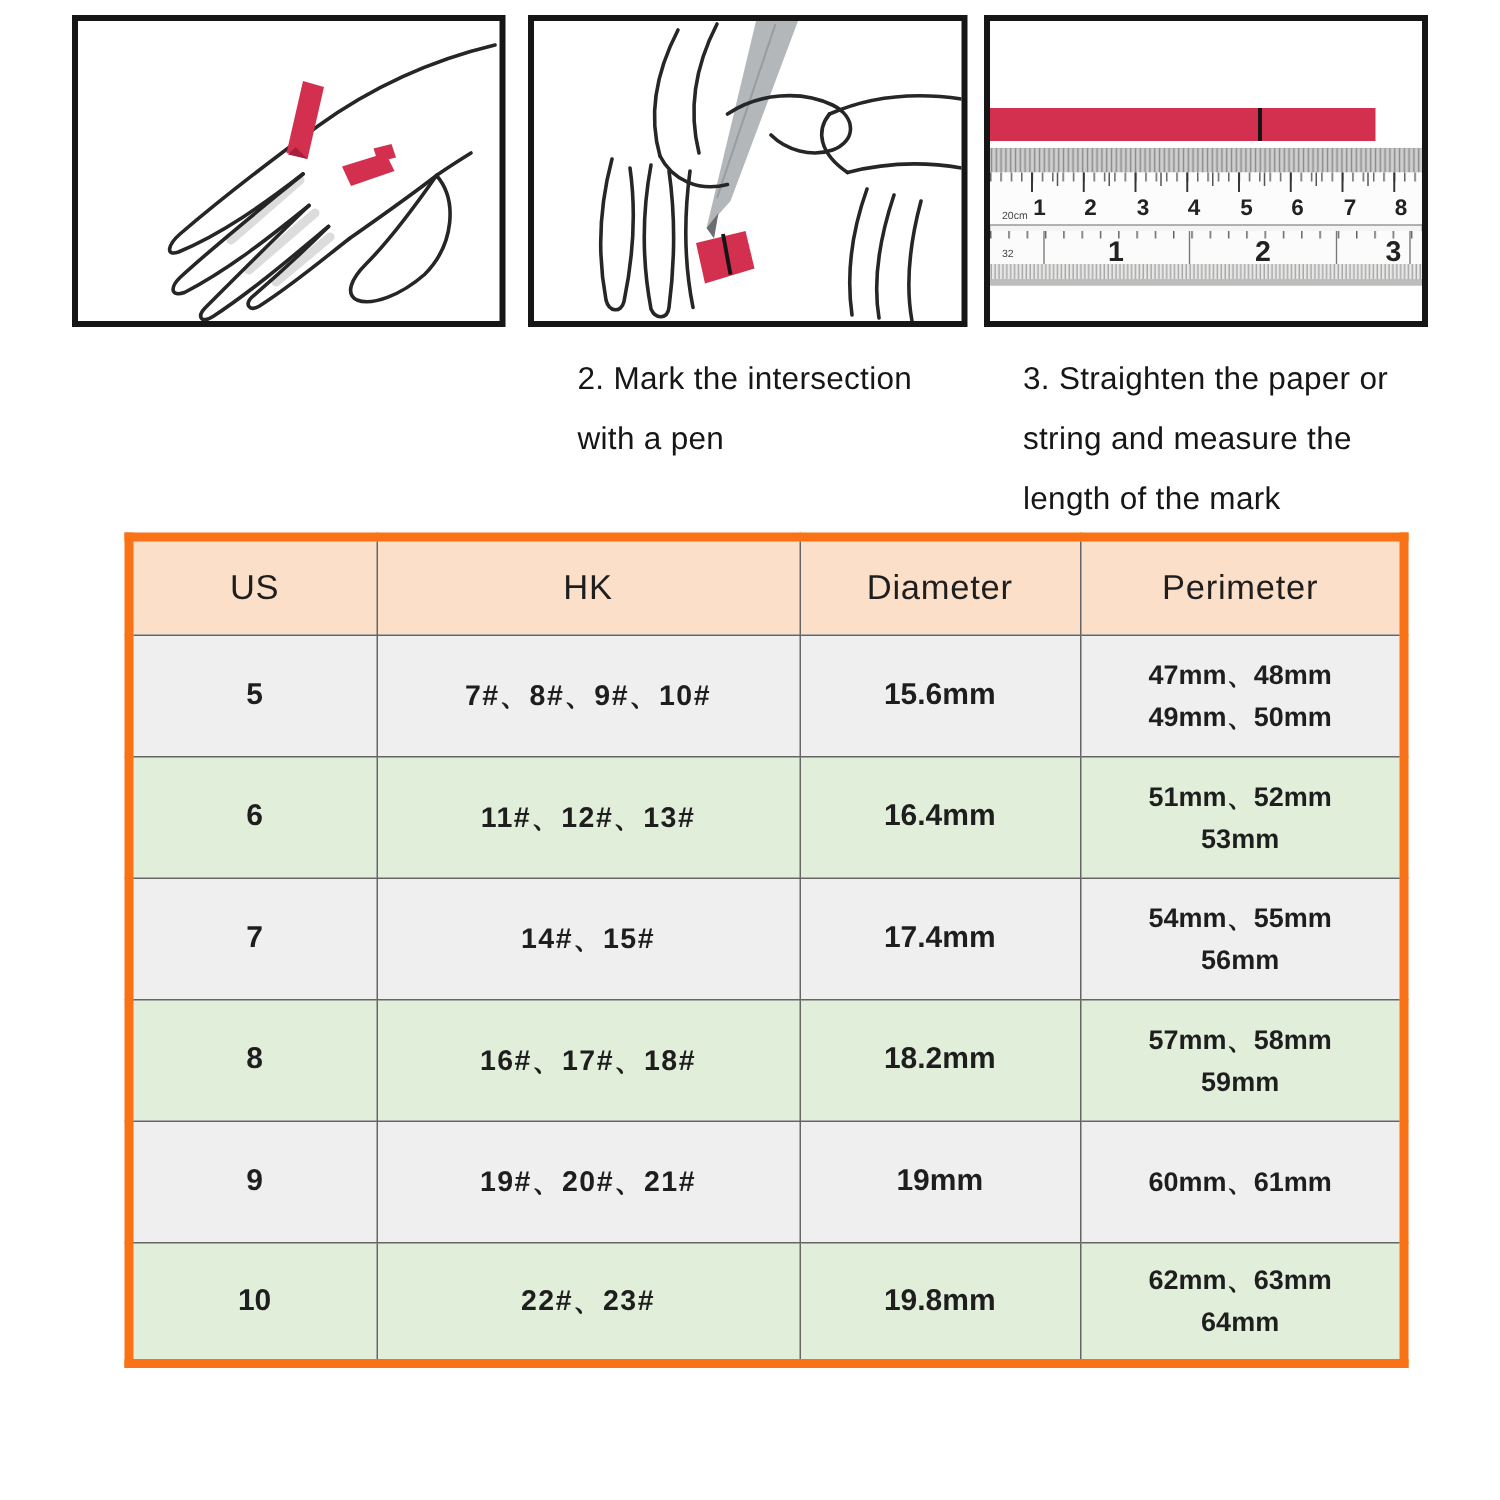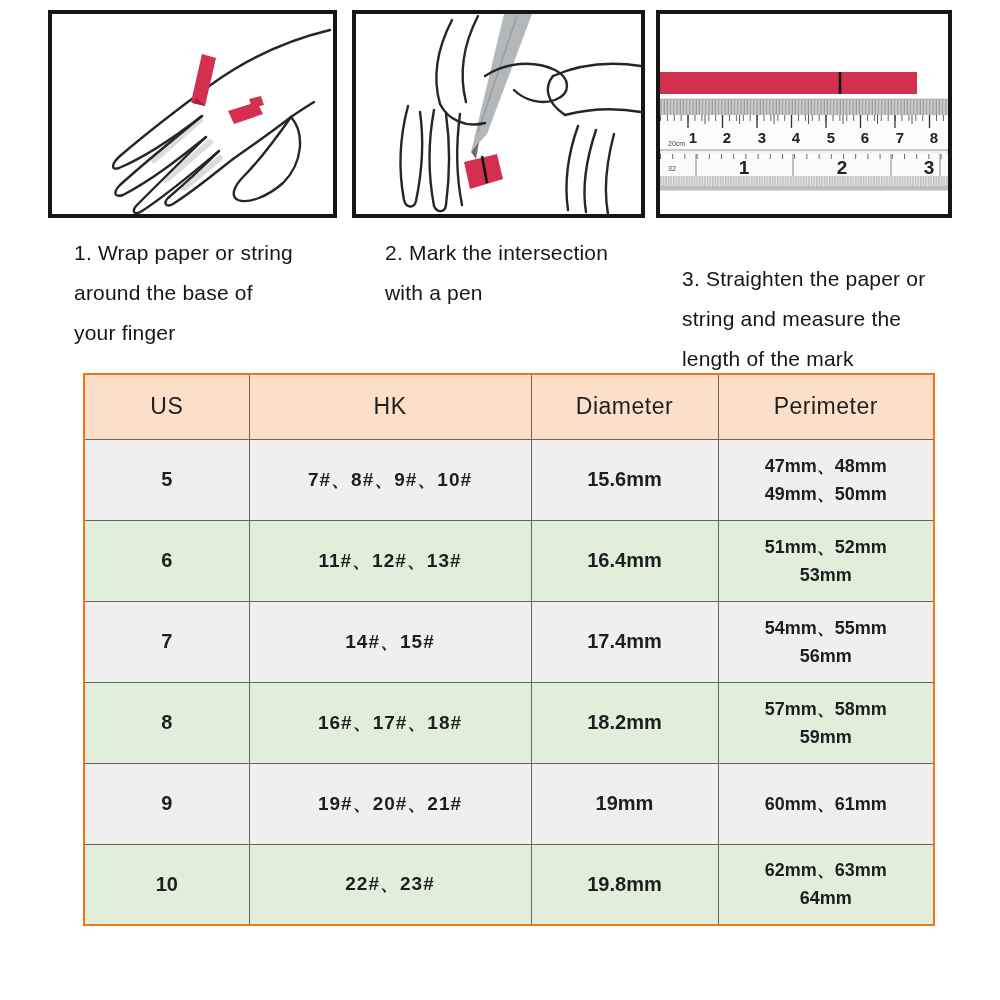--- a/index.html
+++ b/index.html
@@ -11,25 +11,25 @@
   #panel-1{left:48px;width:289px;}
   #panel-2{left:352px;width:293px;}
   #panel-3{left:656px;width:296px;}
   .panel svg{display:block;width:100%;height:100%;}
 
   
   .caption{position:absolute;top:233px;font-size:21px;line-height:40px;color:#161616;
            white-space:pre-line;letter-spacing:.2px;}
   #caption-1{left:74px;}
   #caption-2{left:385px;}
-  #caption-3{left:682px;margin-top:26px;}
+  #caption-3{left:682px;}
 
   
-  #size-table{position:absolute;left:83px;top:373px;width:850px;border-collapse:collapse;
-              table-layout:fixed;border:2px solid #f97316;}
+  #size-table{position:absolute;left:83px;top:355px;width:850px;border-collapse:collapse;
+              table-layout:fixed;border:6px solid #f97316;}
   #size-table th,#size-table td{border:1.5px solid #656565;text-align:center;vertical-align:middle;padding:0;}
   #size-table thead tr{height:65px;background:#fbdfc9;}
   #size-table tbody tr{height:81px;}
   tr.row-gray{background:#efeff0;}
   tr.row-green{background:#e1eeda;}
   #size-table th{font-size:23px;font-weight:400;color:#1e1e1e;letter-spacing:.5px;}
   td.us-cell{font-size:20px;font-weight:700;}
   td.hk-cell{font-size:19px;font-weight:700;letter-spacing:1px;margin-left:36px;}
   td.dia-cell{font-size:20px;font-weight:700;}
   td.per-cell{font-size:18px;font-weight:700;line-height:28px;white-space:pre-line;}
@@ -179,23 +179,20 @@
           <text x="269" y="160">3</text>
         </g>
         <text x="8" y="157" font-size="7" fill="#444">32</text>
 
         <rect x="0" y="162" width="288" height="10" fill="url(#p-fine)"></rect>
         <rect x="0" y="172" width="288" height="4" fill="#bdbdbd"></rect>
       </g>
     </svg>
   </div>
 
-  <div class="caption" id="caption-1">1. Wrap paper or string
-around the base of
-your finger</div>
   <div class="caption" id="caption-2">2. Mark the intersection
 with a pen</div>
   <div class="caption" id="caption-3">3. Straighten the paper or
 string and measure the
 length of the mark</div>
 
   <table id="size-table">
     <colgroup>
         <col style="width:165px">
         <col style="width:282px">

